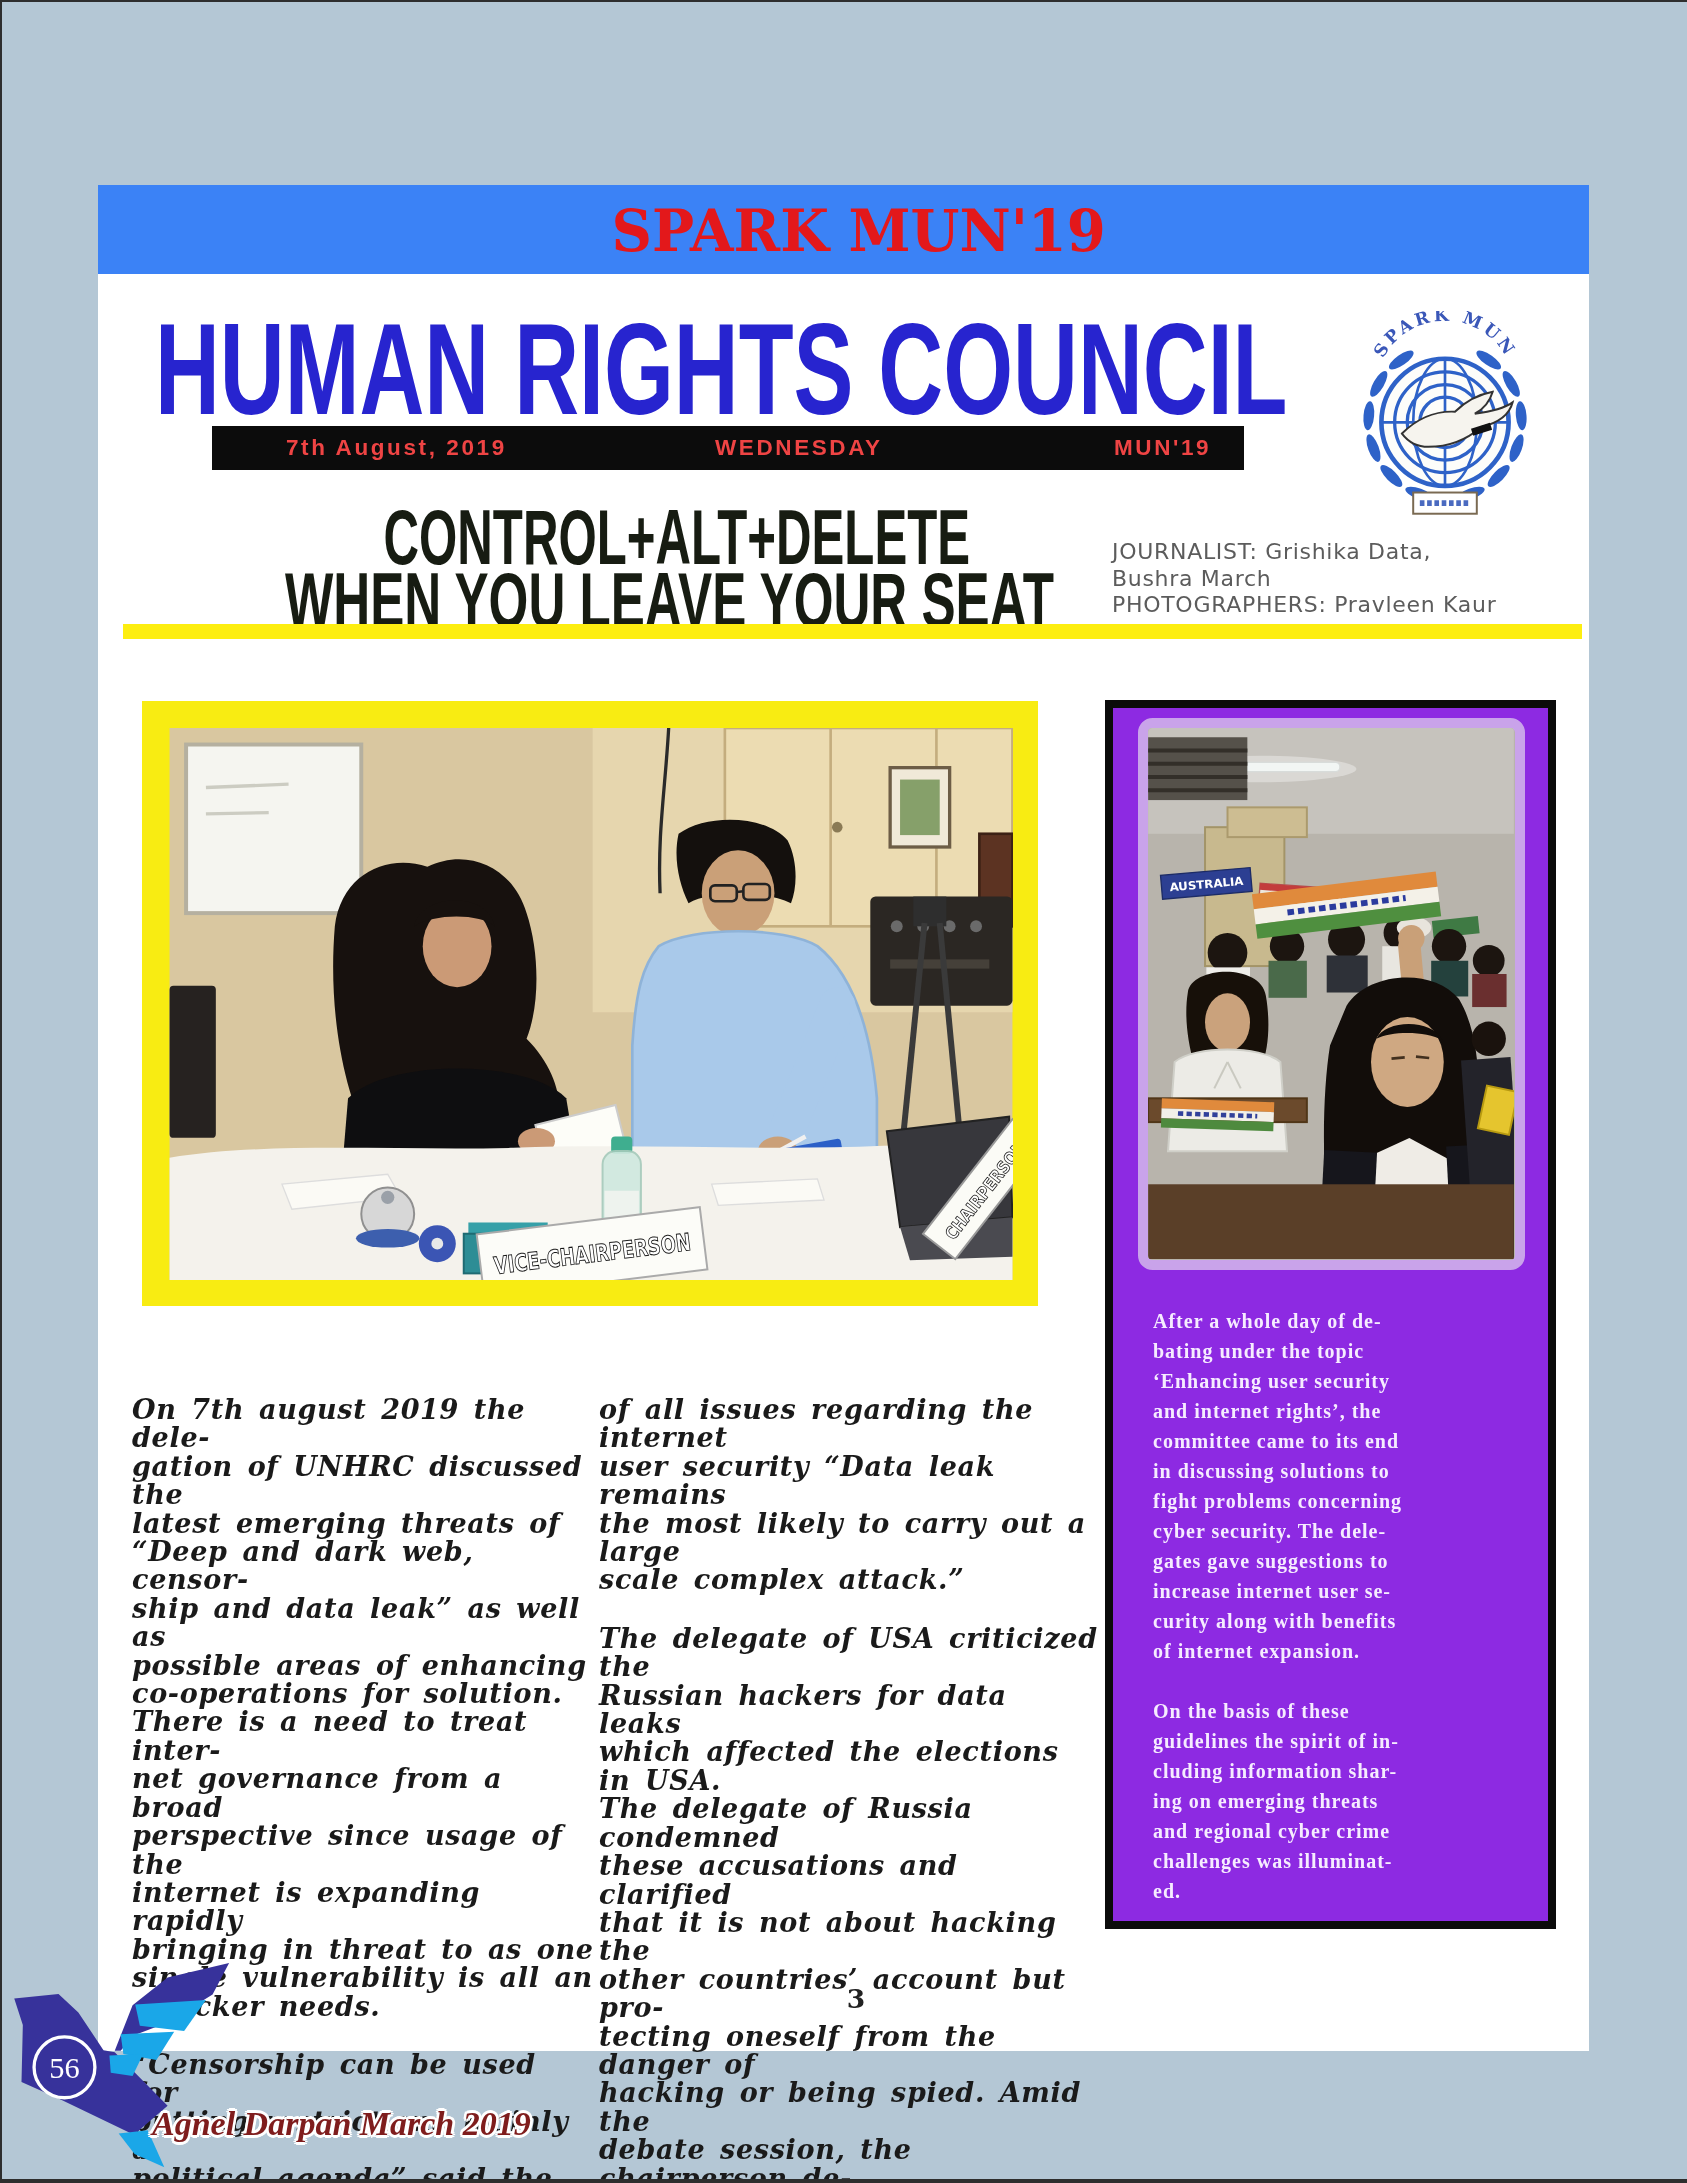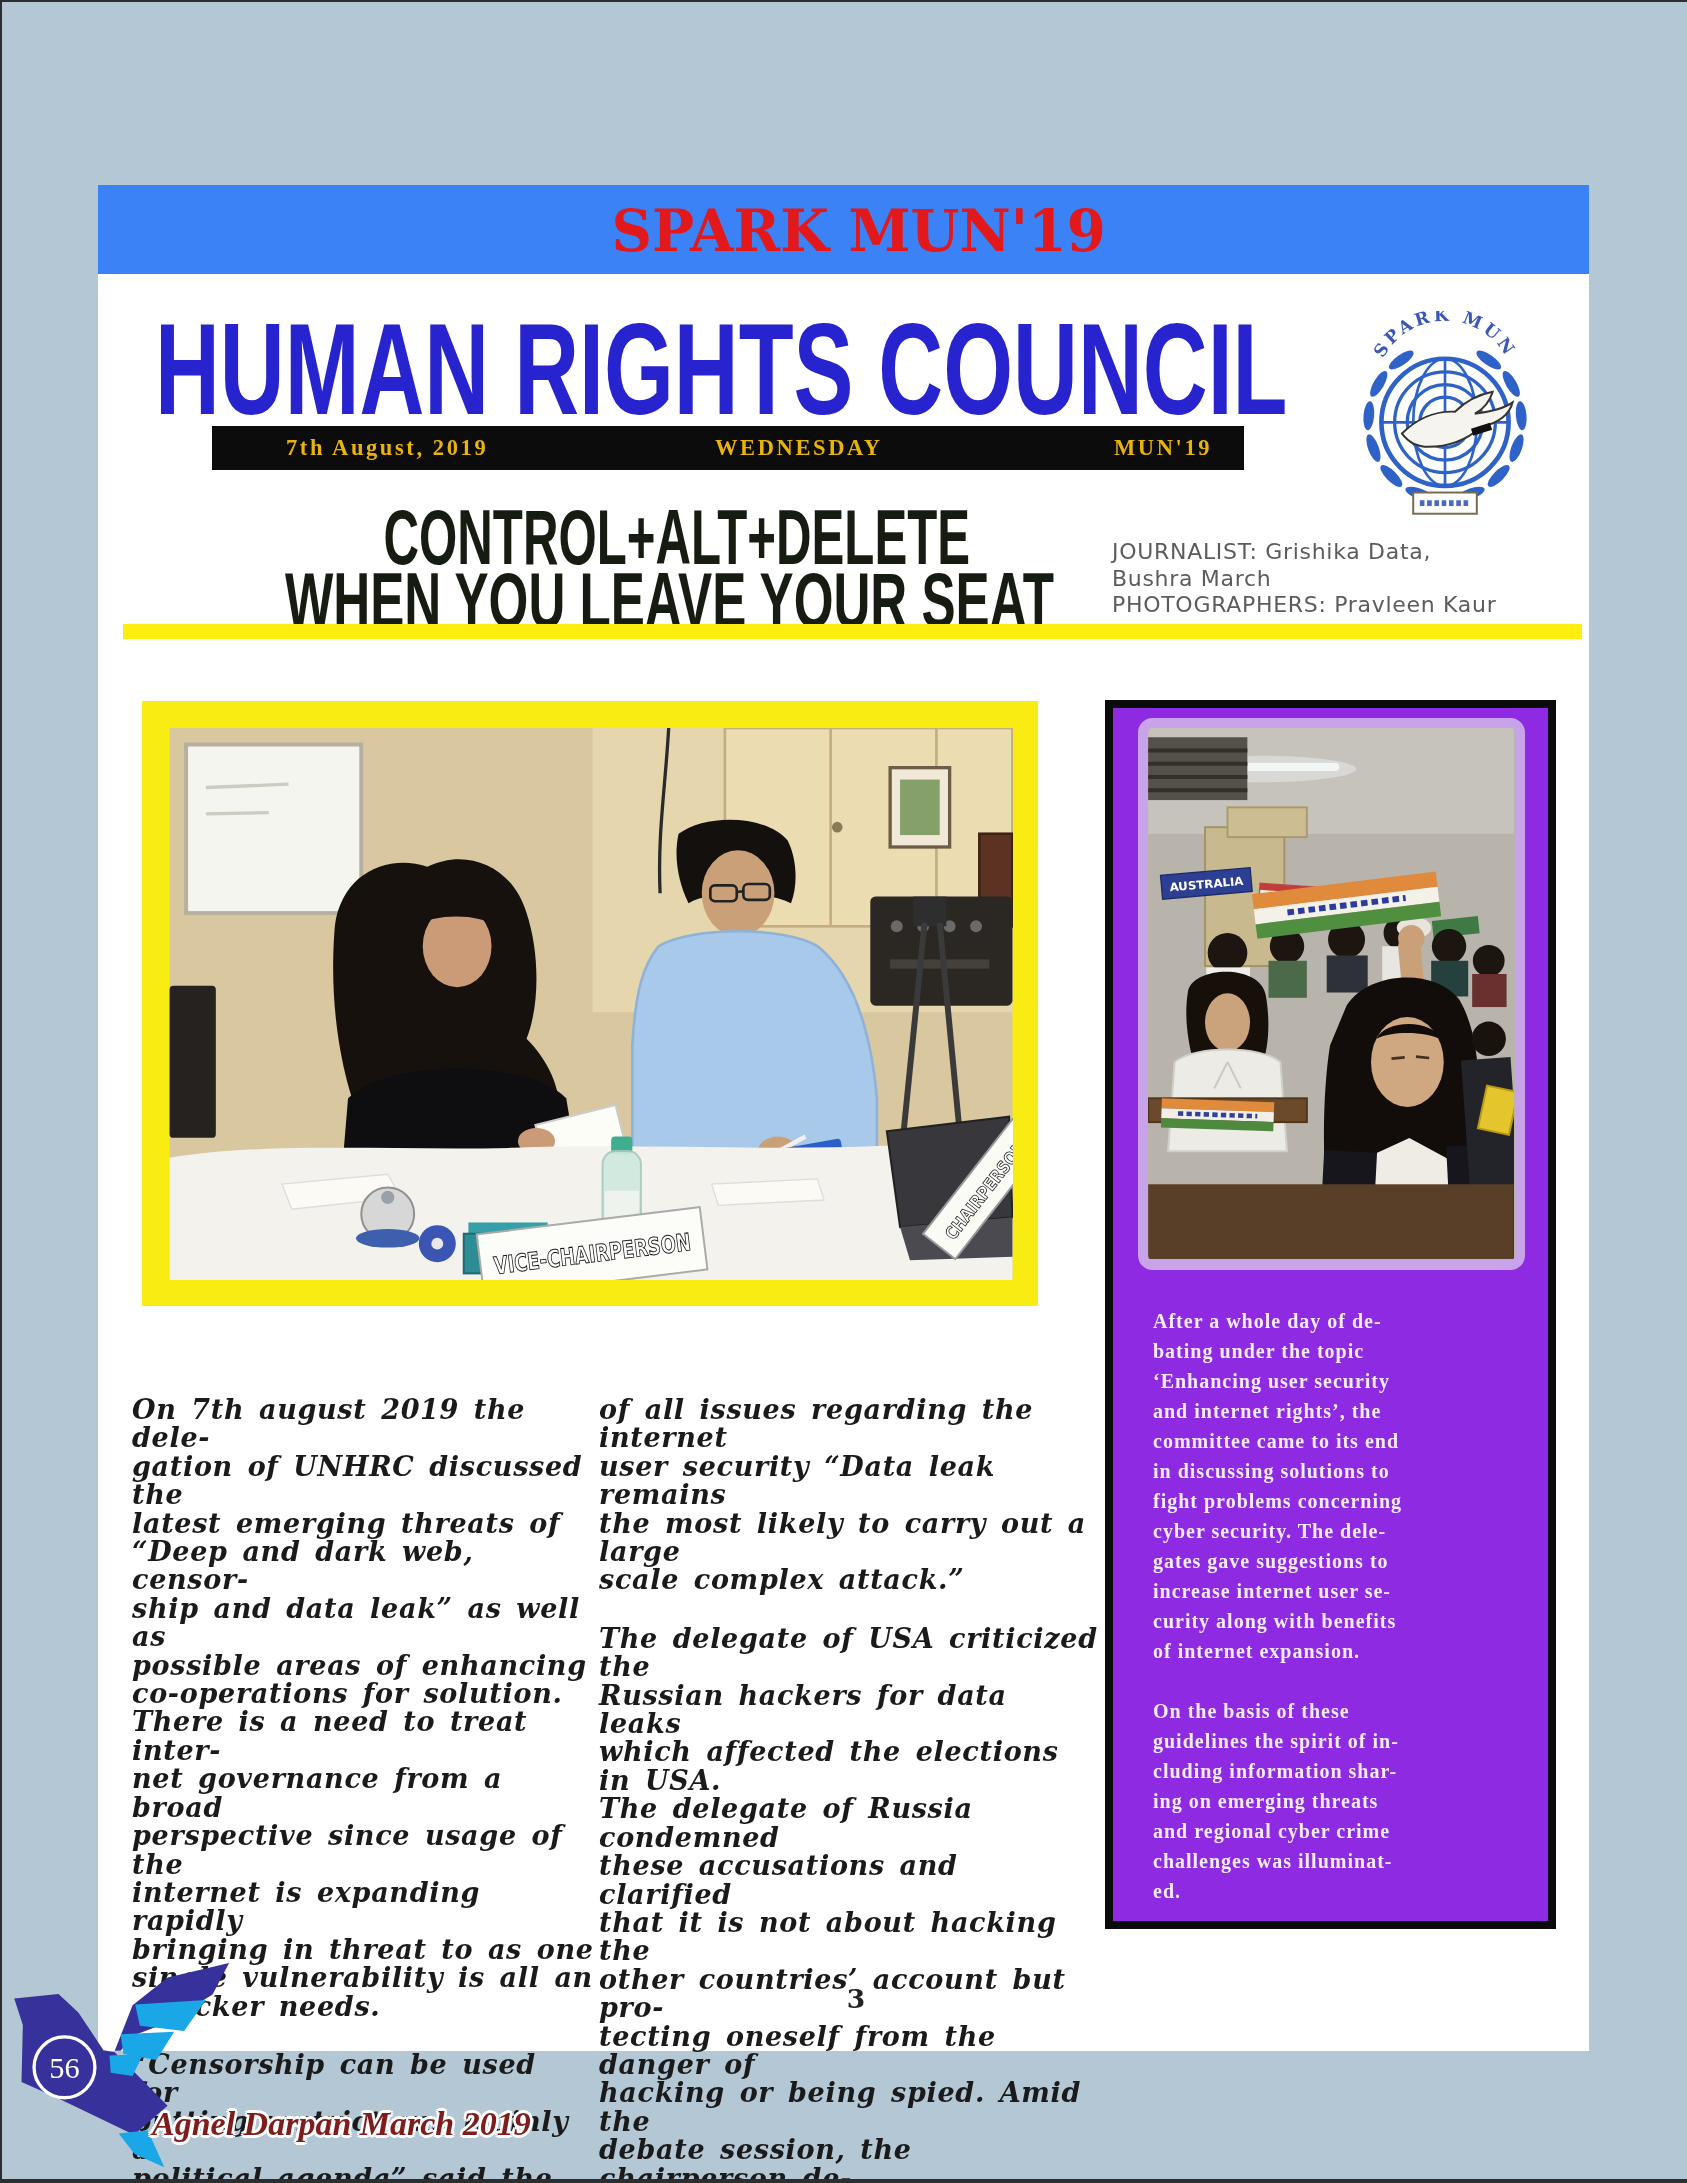--- a/index.html
+++ b/index.html
@@ -4,21 +4,21 @@
 <style>
   html,body{margin:0;padding:0;}
   body{background:#9fb3c2;font-family:"Liberation Sans",sans-serif;}
   .canvas{position:relative;width:1687px;height:2183px;background:#b4c7d5;overflow:hidden;}
   .frame{position:absolute;inset:0;border-top:2.6px solid #2e2e2e;border-left:2.6px solid #2e2e2e;border-bottom:4px solid #2e2e2e;pointer-events:none;z-index:50;}
   .page{position:absolute;left:98px;top:185px;width:1491px;height:1866px;background:#ffffff;}
   .band{position:absolute;left:0;top:0;width:1491px;height:89px;background:#3b82f6;}
   .band svg{position:absolute;left:0;top:0;overflow:visible;}
   .hrc-svg{position:absolute;left:53px;top:126px;overflow:visible;}
   .datebar{position:absolute;left:114px;top:241px;width:1032px;height:44px;background:#0c0c0c;}
-  .datebar span{position:absolute;top:9.3px;color:#eab308;font-weight:bold;font-size:22.5px;letter-spacing:2.6px;font-family:Liberation Serif, serif;}
+  .datebar span{position:absolute;top:9.3px;color:#ef4444;font-weight:bold;font-size:22.5px;letter-spacing:2.6px;font-family:Liberation Sans, sans-serif;}
   .db1{left:74px;} .db2{left:503px;} .db3{left:902px;}
   .emblem{position:absolute;left:1241px;top:126px;}
   .headline-svg{position:absolute;left:179px;top:311px;overflow:visible;}
   .credits{position:absolute;left:1014px;top:354px;width:457px;color:#5c5c5c;font-size:22px;line-height:26.5px;letter-spacing:0.7px;font-family:"DejaVu Sans",sans-serif;}
   .rule{position:absolute;left:24.5px;top:439px;width:1459px;height:14.6px;background:#fdee10;}
   .photo1{position:absolute;left:44px;top:516px;width:896px;height:605px;background:#f8ec12;}
   .photo1 svg{position:absolute;left:26.5px;top:26.5px;}
   .panel{position:absolute;left:1007px;top:515px;width:451px;height:1229px;background:#8d2ae2;border:8px solid #0b0b0b;box-sizing:border-box;}
   .photo2{position:absolute;left:25px;top:10px;width:387px;height:552px;border:10.6px solid #c9a3ea;border-radius:14.6px;box-sizing:border-box;overflow:hidden;background:#b8b4ac;}
   .panel-text{position:absolute;left:28px;top:586px;width:387px;color:#f6ecff;font-family:"DejaVu Sans",sans-serif;font-weight:bold;font-size:20px;line-height:30px;letter-spacing:1px;}

